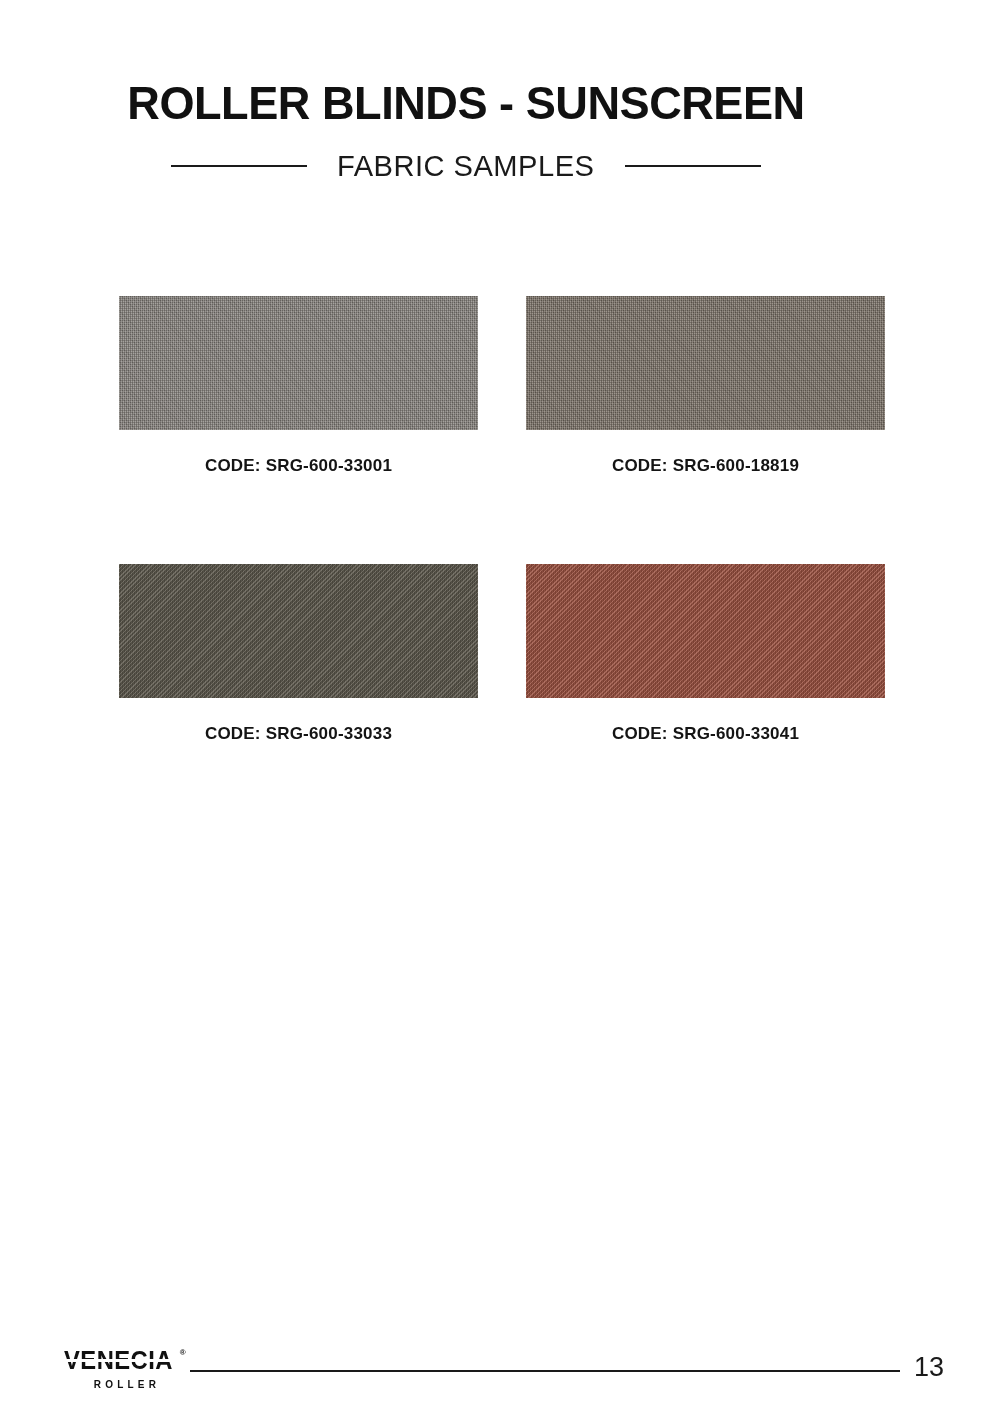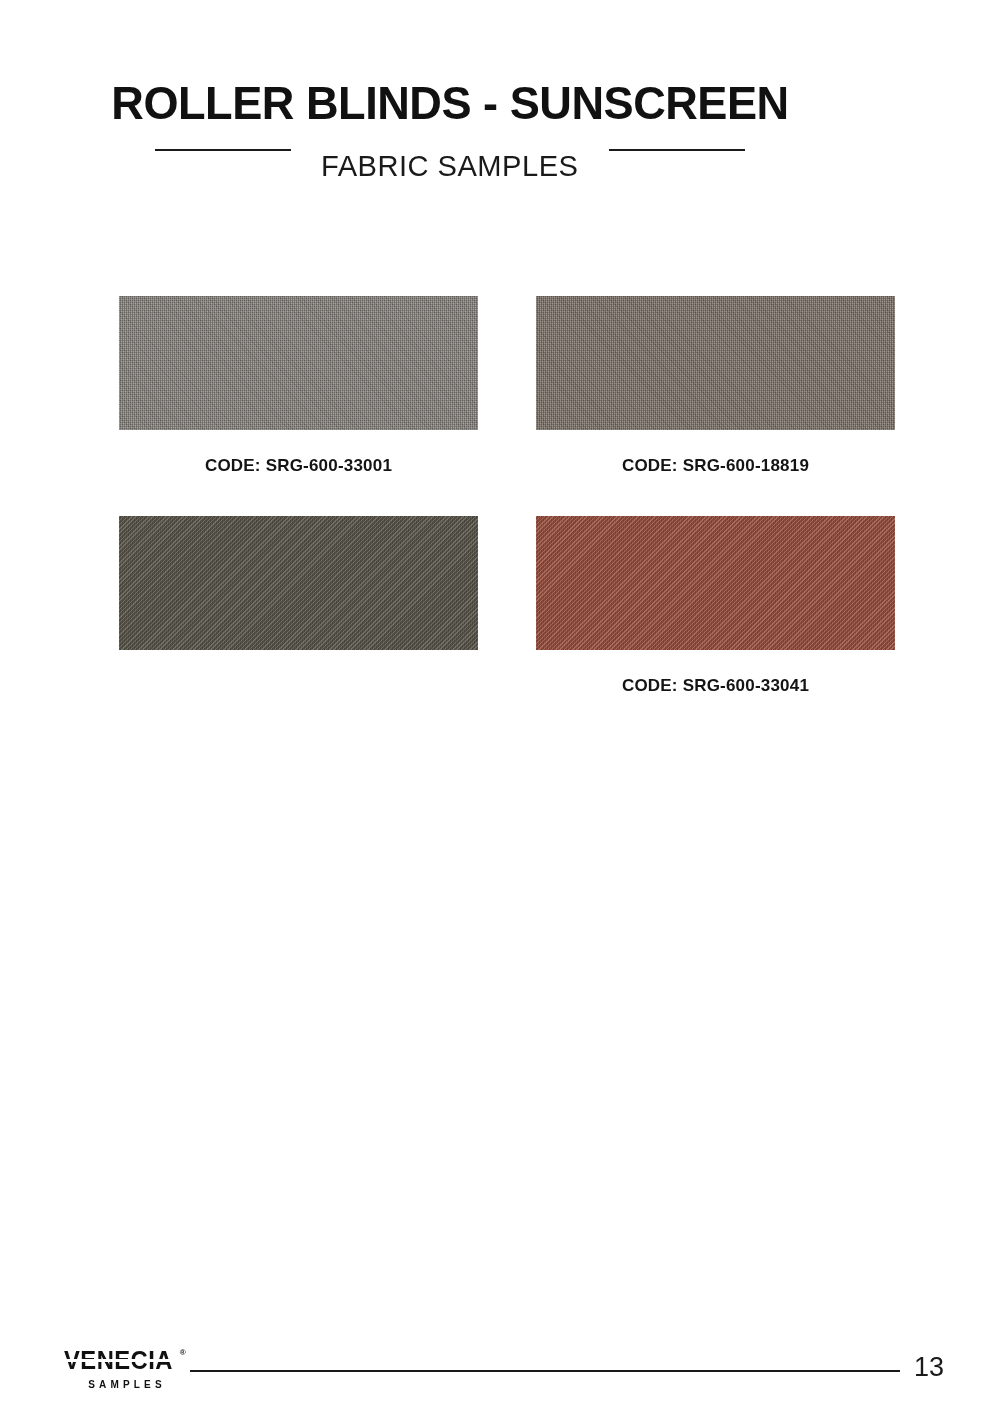--- a/index.html
+++ b/index.html
@@ -13,37 +13,38 @@
     position: relative;
     font-family: "Liberation Sans", sans-serif;
     color: #1a1a1a;
     overflow: hidden;
   }
 
   
   .page-header {
     position: absolute;
     top: 78px;
-    left: 0;
+    left: 16px;
     width: 900px;
     text-align: center;
   }
   .page-title {
     font-family: "Liberation Sans", sans-serif;
     font-size: 47px;
     font-weight: 700;
     letter-spacing: -0.5px;
     line-height: 1.05;
     color: #111111;
     margin: 0;
     transform: scaleX(0.96);
   }
   .subtitle-row {
     margin-top: 22px;
     display: flex;
+    align-items: center;
     justify-content: center;
     gap: 26px;
   }
   .subtitle-rule {
     width: 136px;
     height: 2px;
     background: #1a1a1a;
     display: block;
   }
   .page-subtitle {
@@ -58,20 +59,21 @@
   
   .swatch-grid {
     position: absolute;
     top: 296px;
     left: 119px;
     width: 776px;
     display: grid;
     grid-template-columns: 359px 359px;
     column-gap: 58px;
     row-gap: 0px;
+    gap: 48px;
   }
   .swatch-cell {
     width: 359px;
   }
   .swatch-chip {
     width: 359px;
     height: 134px;
     position: relative;
     overflow: hidden;
     background: #808080;
@@ -200,35 +202,36 @@
     <div class="swatch-chip" style="background-color: rgb(122, 112, 101);">
       <div class="weave weave-basket"></div>
     </div>
     <div class="swatch-label">CODE: SRG-600-18819</div>
   </div>
 
   <div class="swatch-cell">
     <div class="swatch-chip" style="background-color: rgb(93, 88, 76);">
       <div class="weave weave-twill"></div>
     </div>
+    <div class="swatch-label">CODE: SRG-600-33033</div>
   </div>
 
   <div class="swatch-cell">
     <div class="swatch-chip" style="background-color: rgb(158, 82, 65);">
       <div class="weave weave-twill"></div>
     </div>
     <div class="swatch-label">CODE: SRG-600-33041</div>
   </div>
 
 </div>
 
 <div class="page-footer">
   <div class="brand-logo">
     <div class="brand-mark">
       <span class="brand-word">VENECIA</span>
       <span class="brand-slash"></span>
       <span class="brand-reg">®</span>
     </div>
-    <div class="brand-sub">SAMPLES</div>
+    <div class="brand-sub">ROLLER</div>
   </div>
   <div class="footer-rule"></div>
   <div class="page-number">13</div>
 </div>
 
 </body></html>

